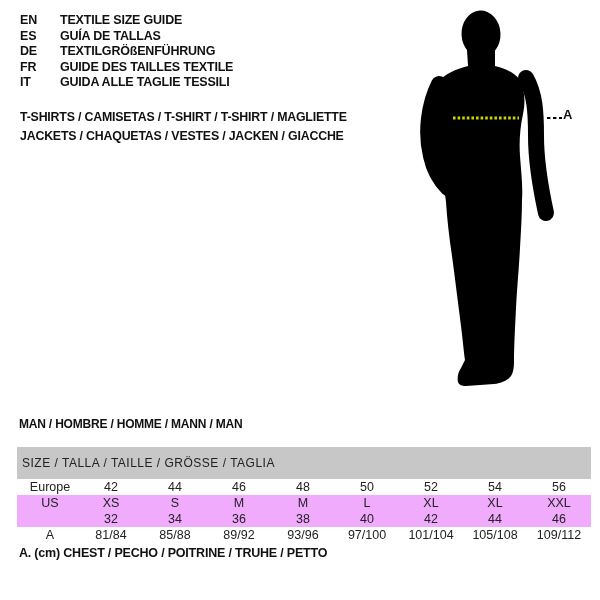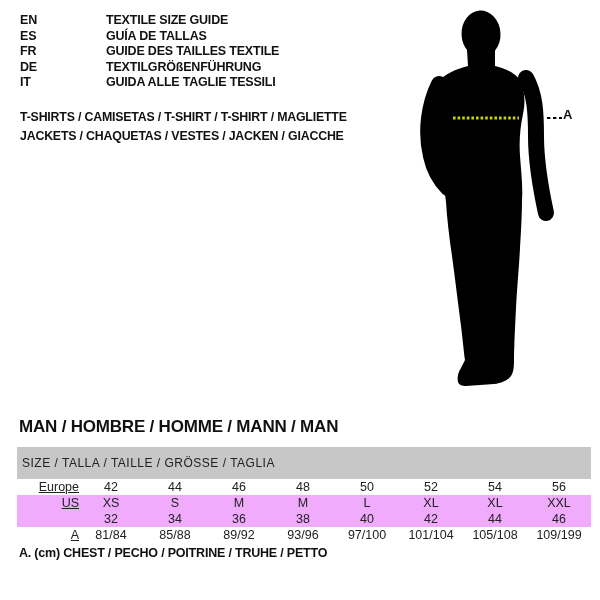--- a/index.html
+++ b/index.html
@@ -4,38 +4,38 @@
 <style>
   * { margin:0; padding:0; box-sizing:border-box; }
   body { background:#fff; }
   .page {
     position:relative; width:600px; height:600px; background:#ffffff;
     font-family:"Liberation Sans", sans-serif; color:#111; overflow:hidden;
   }
   
   .lang-list { position:absolute; left:20px; top:13px; }
   .lang-row { display:flex; height:15.5px; line-height:15.5px;
-              font-weight:bold; font-size:12.5px; letter-spacing:-0.2px; white-space:nowrap;gap:46px; }
+              font-weight:bold; font-size:12.5px; letter-spacing:-0.2px; white-space:nowrap; }
   .lang-code { width:40px; }
   
   .cats { position:absolute; left:20px; top:108px; font-weight:bold; font-size:13px;
           line-height:18.5px; letter-spacing:-0.2px; white-space:nowrap;
           transform:scaleX(0.95); transform-origin:0 0; }
   
   .figure-svg { position:absolute; left:420px; top:8px; }
   .measure-a { position:absolute; left:563px; top:107px; font-size:13px; font-weight:bold; }
   
   .man-label { position:absolute; left:19px; top:417px; font-weight:bold;
-               font-size:17px; letter-spacing:-0.2px; white-space:nowrap; }
+               font-size:12px; letter-spacing:-0.2px; white-space:nowrap; }
   
   .size-table { position:absolute; left:17px; top:447px; width:574px;
                 border-collapse:collapse; table-layout:fixed; font-size:12.5px; color:#222; }
   .size-table td { padding:0; text-align:center; height:16px; line-height:16px;
                    font-weight:normal; overflow:hidden; white-space:nowrap; }
-  .size-table td.rowlabel { text-align:right; padding-left:4px;text-decoration:underline; }
+  .size-table td.rowlabel { text-align:center; padding-left:4px; }
   .size-table col.c-label { width:62px; }
   .size-table tr.thead td { background:#c7c7c7; text-align:left; padding-left:5px;
                             height:32px; line-height:15px; font-size:12px; letter-spacing:0.5px; }
   .size-table tr.shaded td { background:#f0abfc; }
   
   .caption { position:absolute; left:19px; top:546px; font-weight:bold;
              font-size:12.5px; letter-spacing:-0.2px; white-space:nowrap; }
 </style>
 </head>
 <body>
@@ -45,26 +45,26 @@
   <div class="lang-list">
     <div class="lang-row">
       <span class="lang-code">EN</span>
       <span class="lang-title">TEXTILE SIZE GUIDE</span>
     </div>
     <div class="lang-row">
       <span class="lang-code">ES</span>
       <span class="lang-title">GUÍA DE TALLAS</span>
     </div>
     <div class="lang-row">
+      <span class="lang-code">DE</span>
+      <span class="lang-title">TEXTILGRÖßENFÜHRUNG</span>
+    </div>
+    <div class="lang-row">
       <span class="lang-code">FR</span>
       <span class="lang-title">GUIDE DES TAILLES TEXTILE</span>
-    </div>
-    <div class="lang-row">
-      <span class="lang-code">DE</span>
-      <span class="lang-title">TEXTILGRÖßENFÜHRUNG</span>
     </div>
     <div class="lang-row">
       <span class="lang-code">IT</span>
       <span class="lang-title">GUIDA ALLE TAGLIE TESSILI</span>
     </div>
   </div>
 
   <div class="cats">
     <div>T-SHIRTS / CAMISETAS / T-SHIRT / T-SHIRT / MAGLIETTE</div>
     <div>JACKETS / CHAQUETAS / VESTES / JACKEN / GIACCHE</div>
@@ -155,20 +155,20 @@
     </tr>
     <tr>
       <td class="rowlabel">A</td>
       <td>81/84</td>
       <td>85/88</td>
       <td>89/92</td>
       <td>93/96</td>
       <td>97/100</td>
       <td>101/104</td>
       <td>105/108</td>
-      <td>109/199</td>
+      <td>109/112</td>
     </tr>
   </tbody>
     </table>
 
   <div class="caption">A. (cm) CHEST / PECHO / POITRINE / TRUHE / PETTO</div>
 
 </div>
 
 </body></html>

